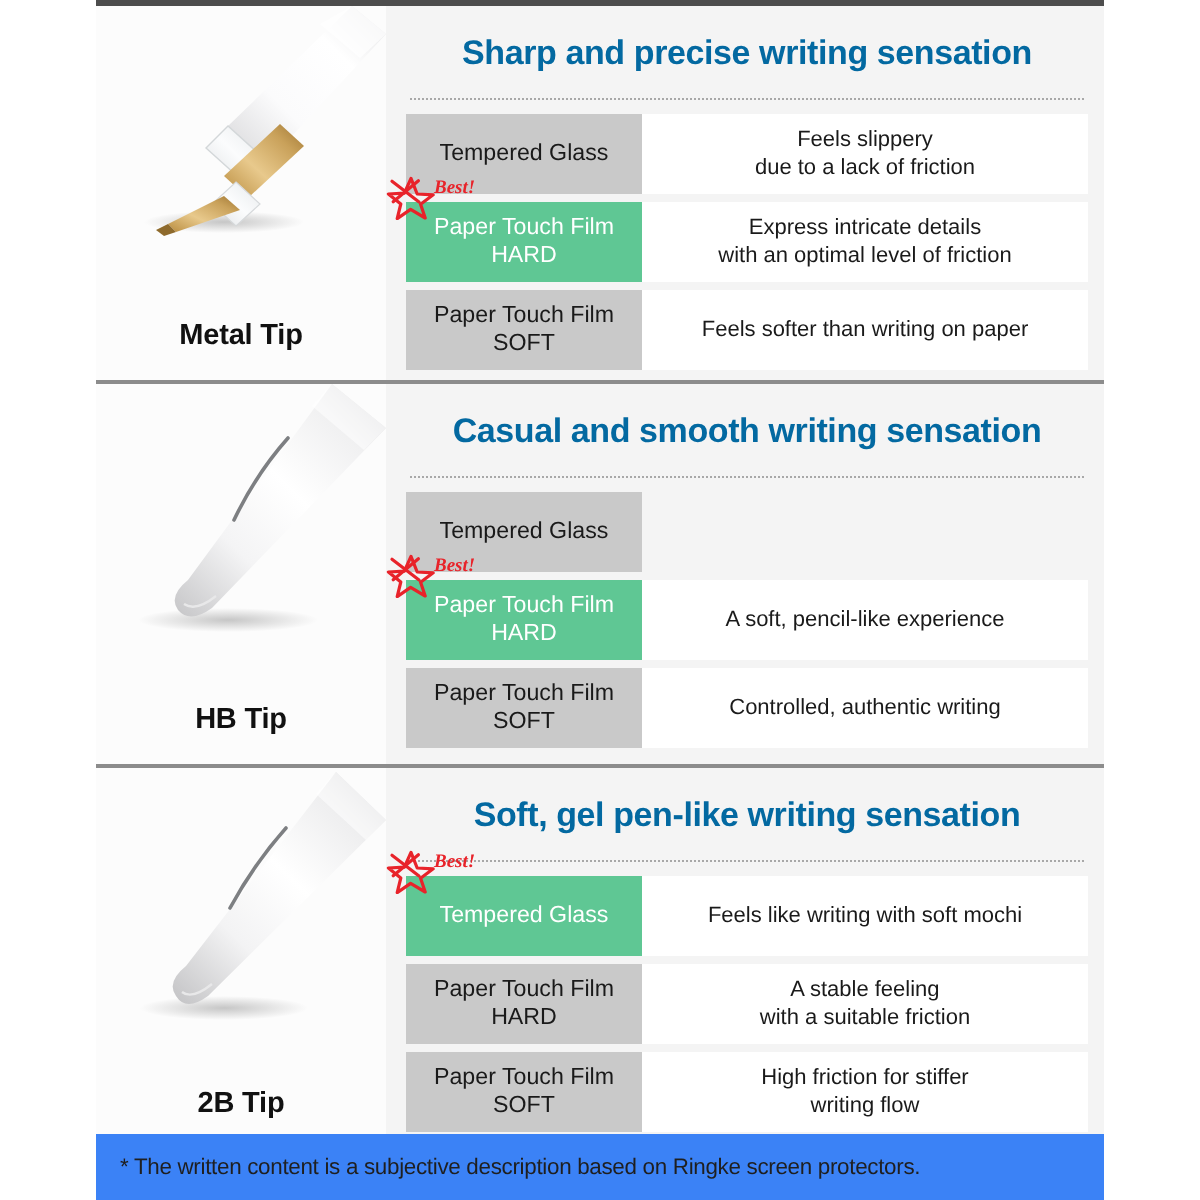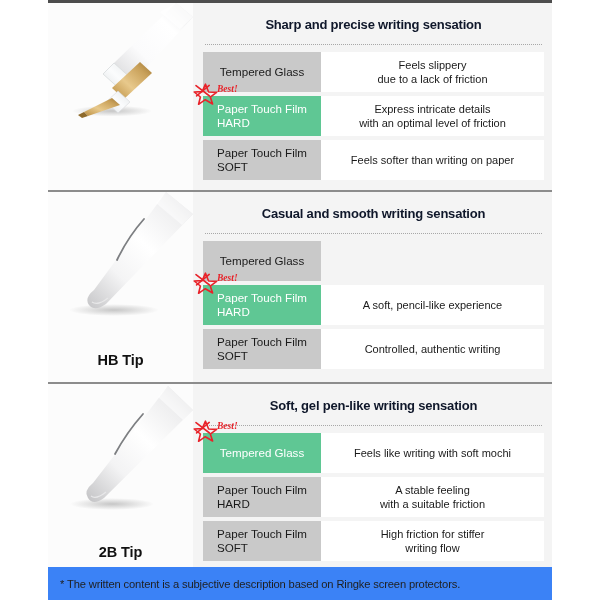--- a/index.html
+++ b/index.html
@@ -85,23 +85,23 @@
   
   .tbl-col {
     position: relative;
     flex: 1 1 auto;
     background: #f4f4f4;
     padding: 0 8px 0 10px;
     box-sizing: border-box;
   }
   .sec-title {
     text-align: center;
-    font-size: 13px;
+    font-size: 17px;
     font-weight: bold;
-    color: #0f172a;
+    color: #0369a1;
     padding-top: 14px;
     letter-spacing: -0.2px;
   }
   .dotline {
     margin: 12px 2px 0 2px;
     border-top: 1px dotted #a8a8a8;
     height: 0;
   }
 
   .rows {
@@ -117,20 +117,21 @@
   .row.h2 { height: 40px; }
 
   .cell-name {
     flex: 0 0 118px;
     width: 118px;
     background: #c9c9c9;
     color: #1a1a1a;
     display: flex;
     align-items: center;
     justify-content: center;
+    text-align: center;
     font-size: 11.6px;
     line-height: 1.25;
     box-sizing: border-box;
     padding: 2px 4px;
   }
   .cell-name.best {
     background: #5fc794;
     color: #ffffff;
   }
   .cell-desc {
@@ -218,20 +219,21 @@
             <path d="M86 78 L66 60 L55 71 L75 89 Z" fill="url(#clearG1)" stroke="#d3d7d9" stroke-width="0.7"></path>
 
             <path d="M92 59 L104 70 L76 96 L64 85 Z" fill="url(#goldG1)"></path>
 
             <path d="M70 88 L82 99 L70 110 L58 99 Z" fill="url(#clearG1)" stroke="#d6d9db" stroke-width="0.6"></path>
 
             <path d="M64 95 L72 102 L40 113 L36 109 Z" fill="url(#goldG1)"></path>
             <path d="M40 113 L36 109 L30 112 L34 115 Z" fill="#8e6a2c"></path>
           </svg>
         </div>
+        <div class="pen-label">Metal Tip</div>
       </div>
       <div class="tbl-col">
         <div class="sec-title">Sharp and precise writing sensation</div>
         <div class="dotline"></div>
         <div class="rows">
 
           <div class="row h2">
             <div class="cell-name">Tempered Glass</div>
             <div class="cell-desc">Feels slippery<br>due to a lack of friction</div>
           </div>

